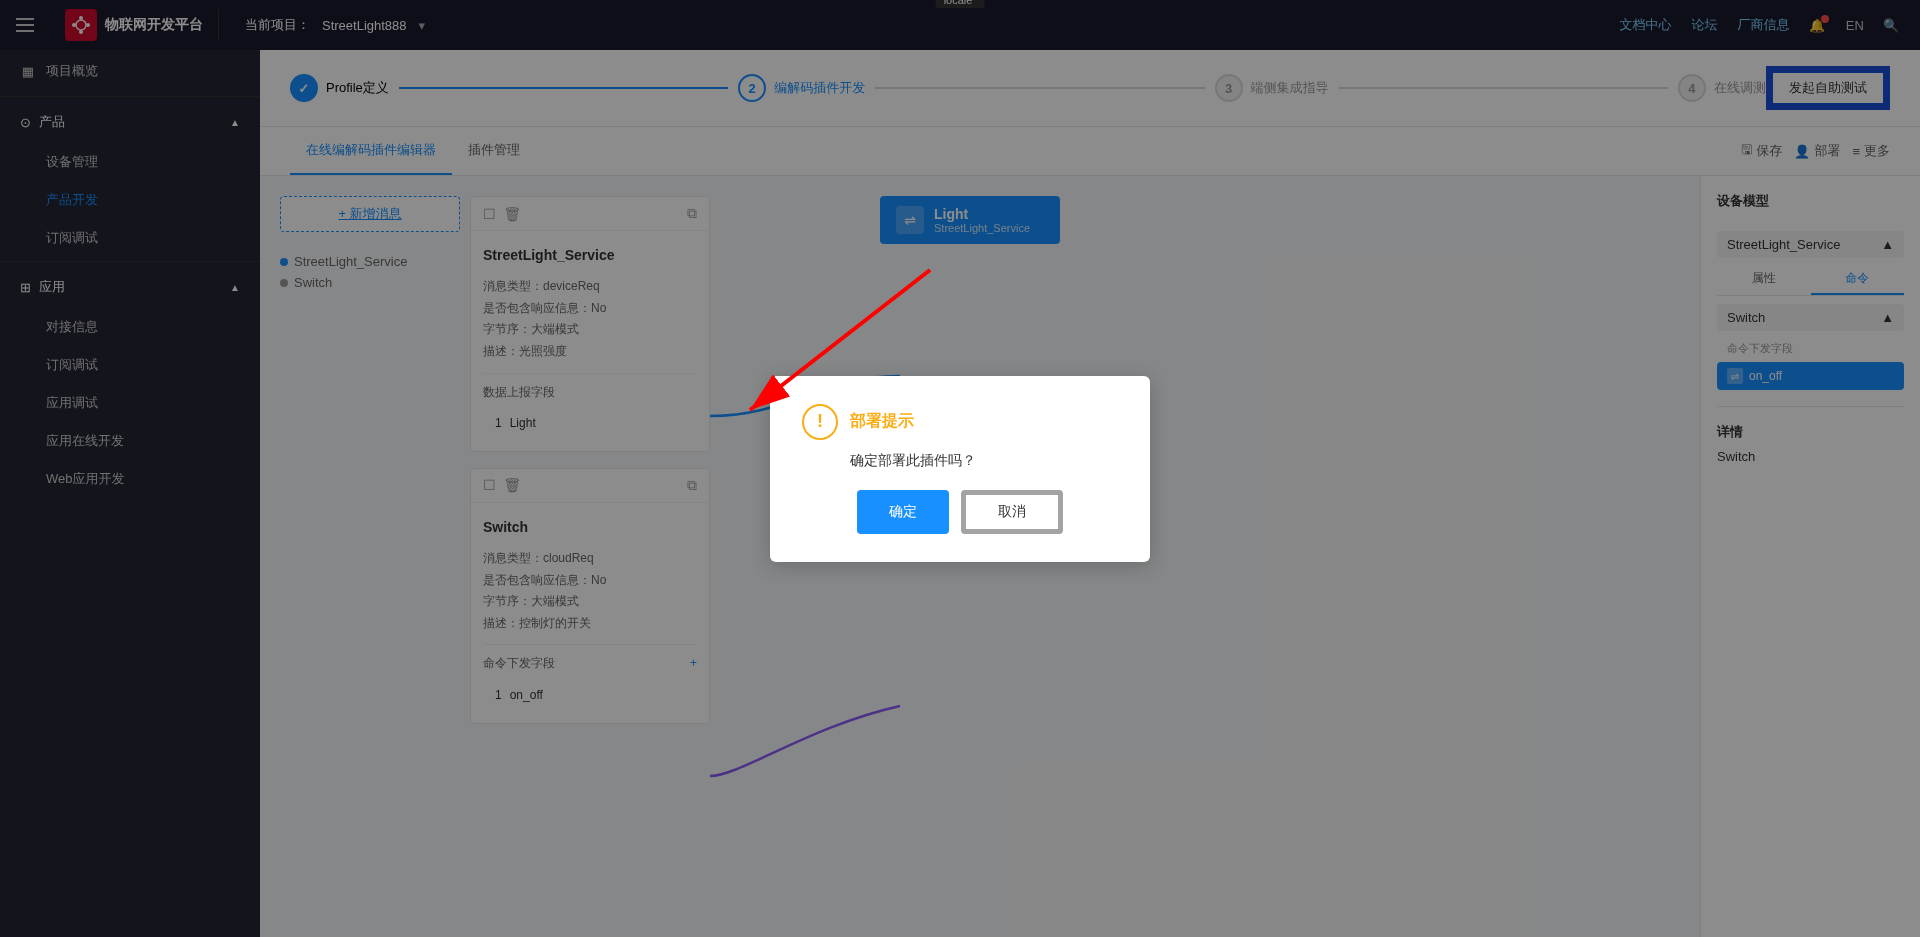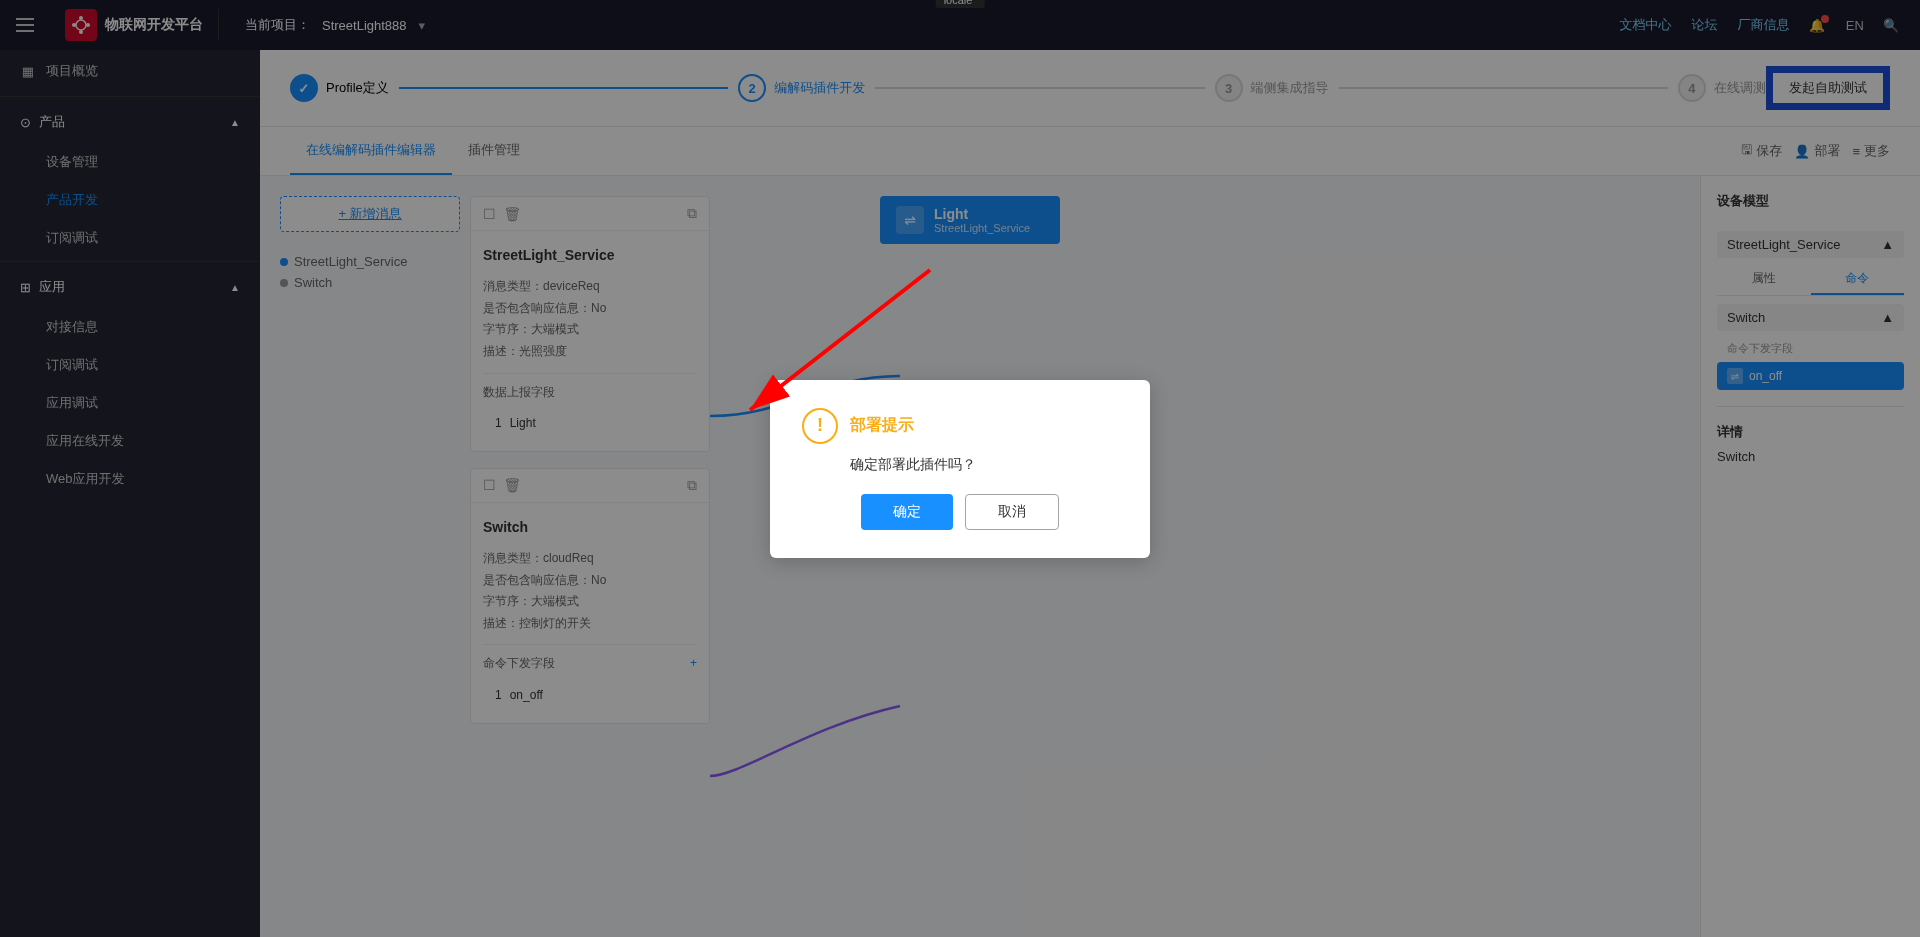--- a/index.html
+++ b/index.html
@@ -163,21 +163,21 @@
     .modal-warning-icon {
       width: 36px; height: 36px; border-radius: 50%;
       border: 2px solid #faad14; color: #faad14;
       display: flex; align-items: center; justify-content: center;
       font-size: 18px; font-weight: bold; flex-shrink: 0;
     }
     .modal-title { font-size: 16px; font-weight: bold; color: #faad14; }
     .modal-body { color: #333; font-size: 14px; margin-bottom: 20px; padding-left: 48px; }
     .modal-footer { display: flex; gap: 12px; justify-content: center; }
     .modal-btn-confirm { background: #1890ff; color: #fff; border: none; padding: 8px 32px; border-radius: 4px; font-size: 14px; cursor: pointer; }
-    .modal-btn-cancel { background: #fff; color: #333; border: 1px solid #a3a3a3; padding: 8px 32px; border-radius: 4px; font-size: 14px; cursor: pointer; }
+    .modal-btn-cancel { background: #fff; color: #333; border: 5px solid #a3a3a3; padding: 8px 32px; border-radius: 4px; font-size: 14px; cursor: pointer; }
 
     
     .locale-badge {
       position: absolute; top: -8px; left: 50%; transform: translateX(-50%);
       background: #333; color: #fff; font-size: 11px; padding: 2px 8px;
       border-radius: 3px; white-space: nowrap;
     }
     .locale-wrap { position: relative; }
   </style>
 </head>

